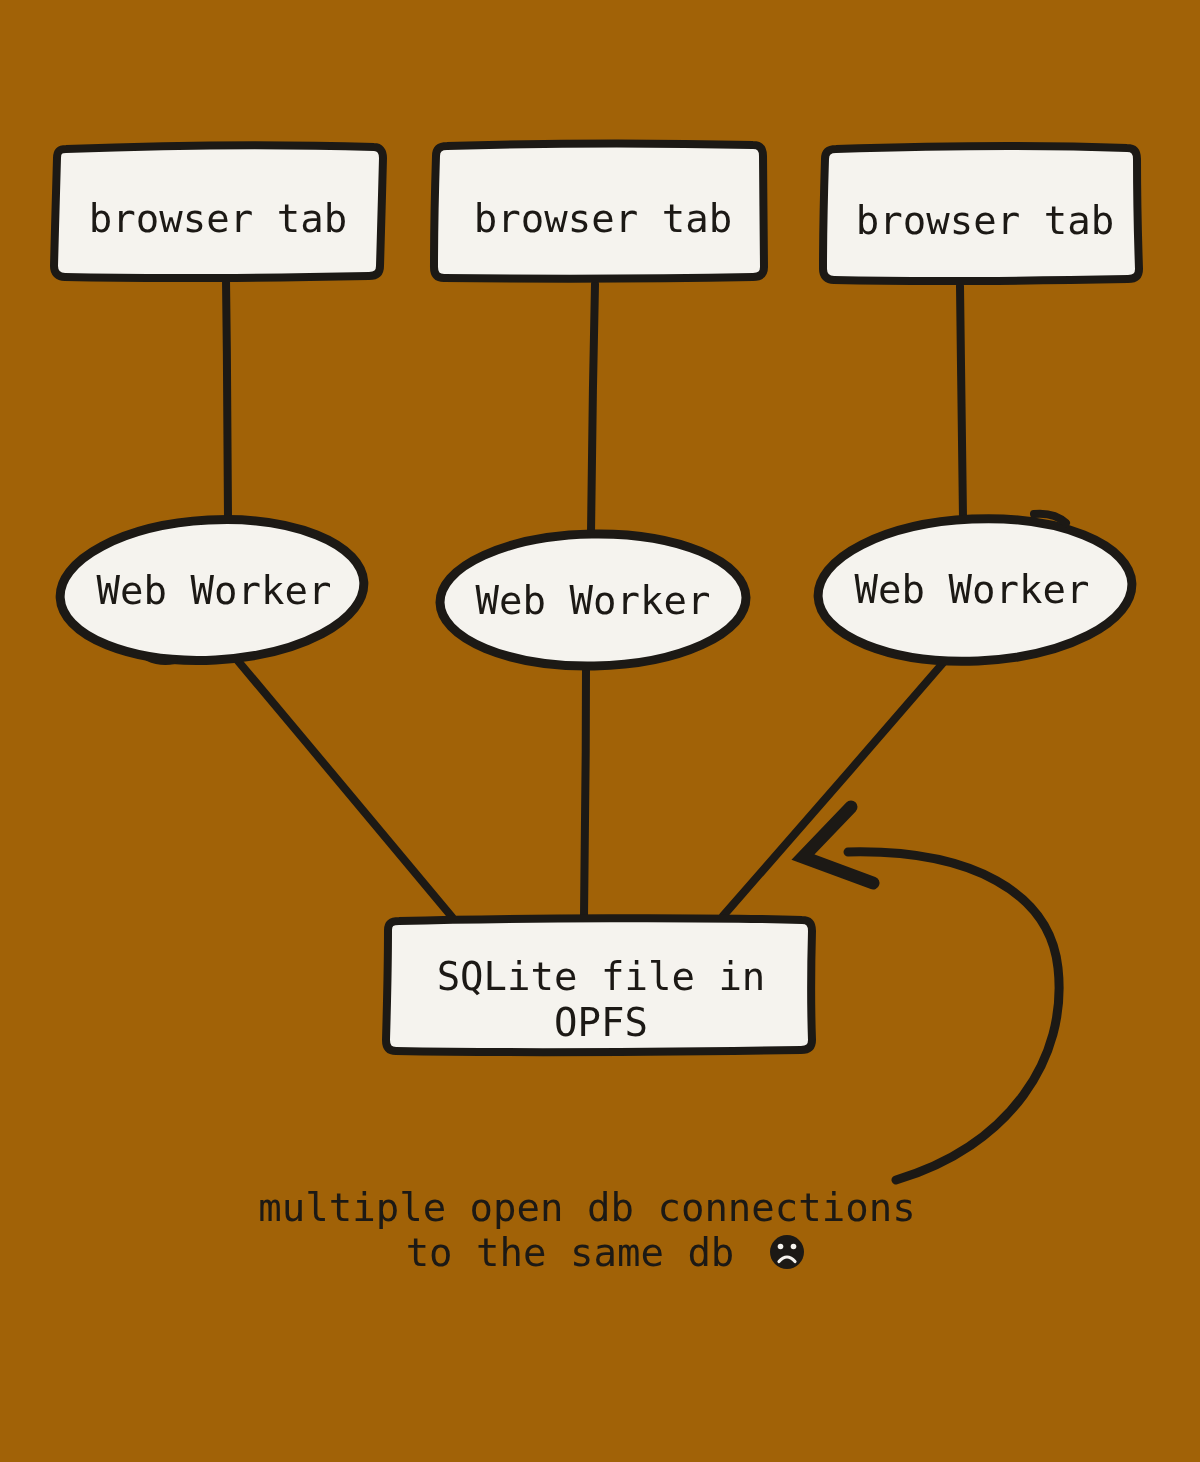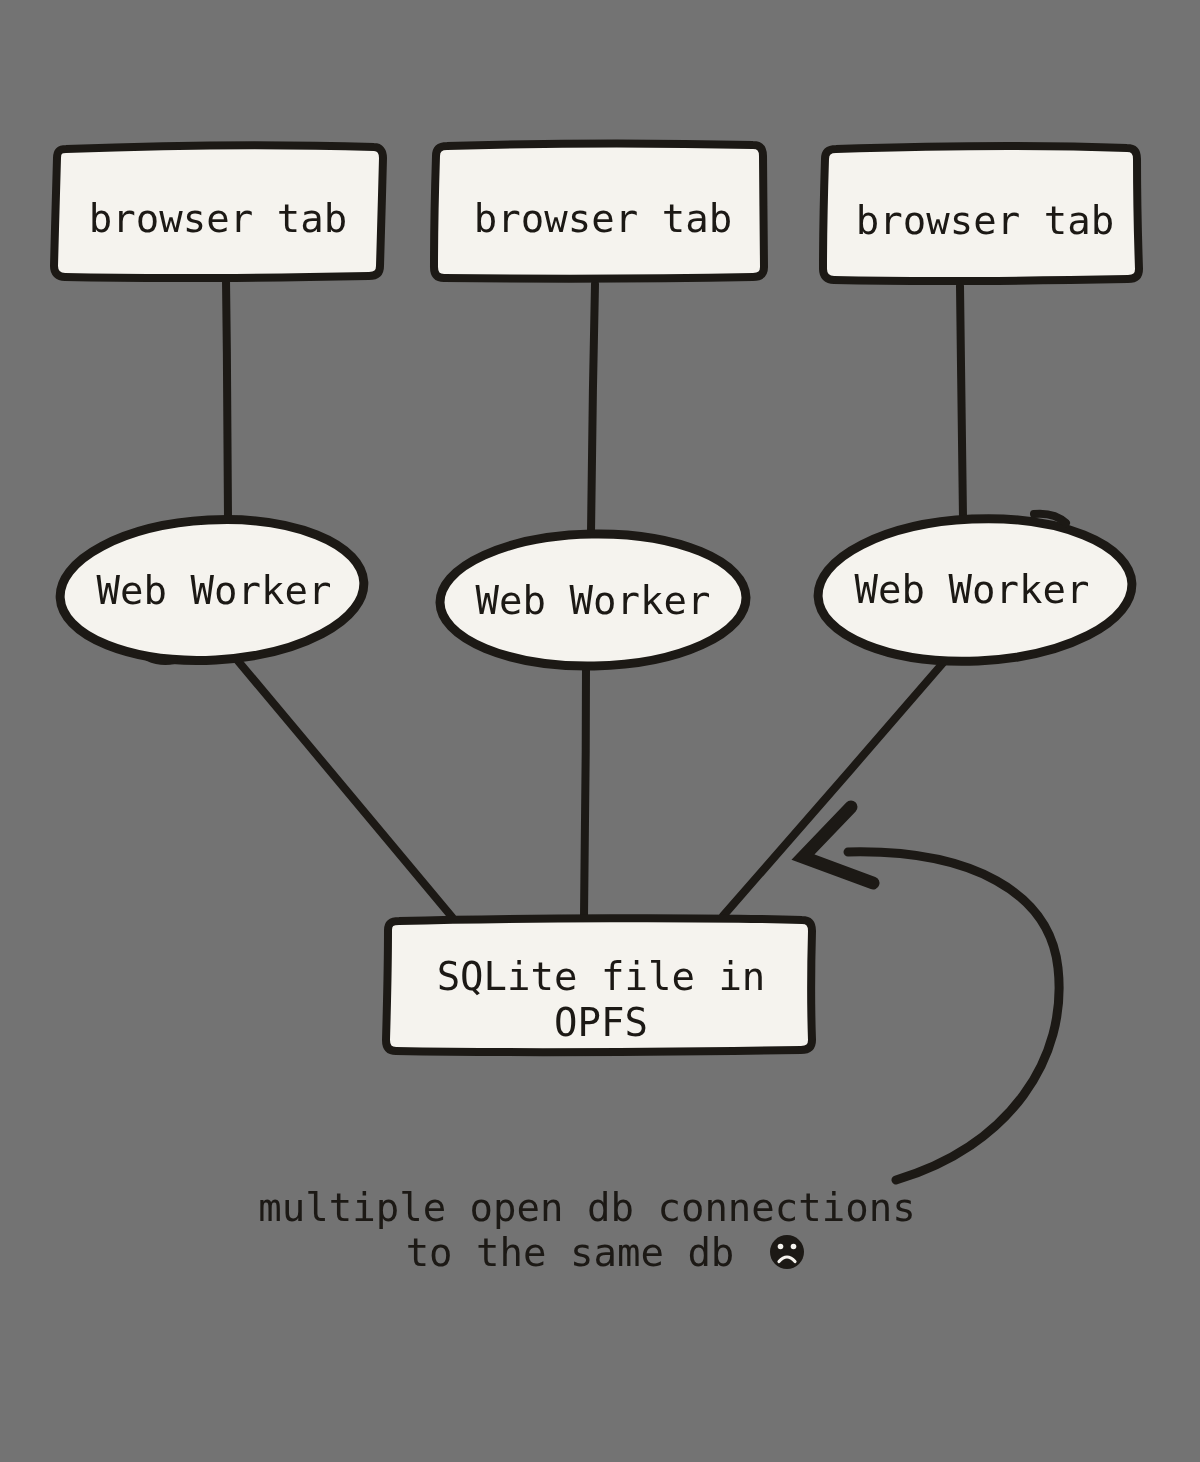--- a/index.html
+++ b/index.html
@@ -4,21 +4,21 @@
 <style>
   html, body {
     margin: 0;
     padding: 0;
     background: #f5f3ee;
   }
   .stage {
     position: relative;
     width: 1200px;
     height: 1462px;
-    background: #737373;
+    background: #a16207;
     overflow: hidden;
     font-family: "DejaVu Sans Mono", "Liberation Mono", monospace;
   }
   svg { display: block; }
   .node-shape {
     fill: #f5f3ee;
     stroke: #1c1915;
     stroke-width: 8;
     stroke-linejoin: round;
     stroke-linecap: round;

